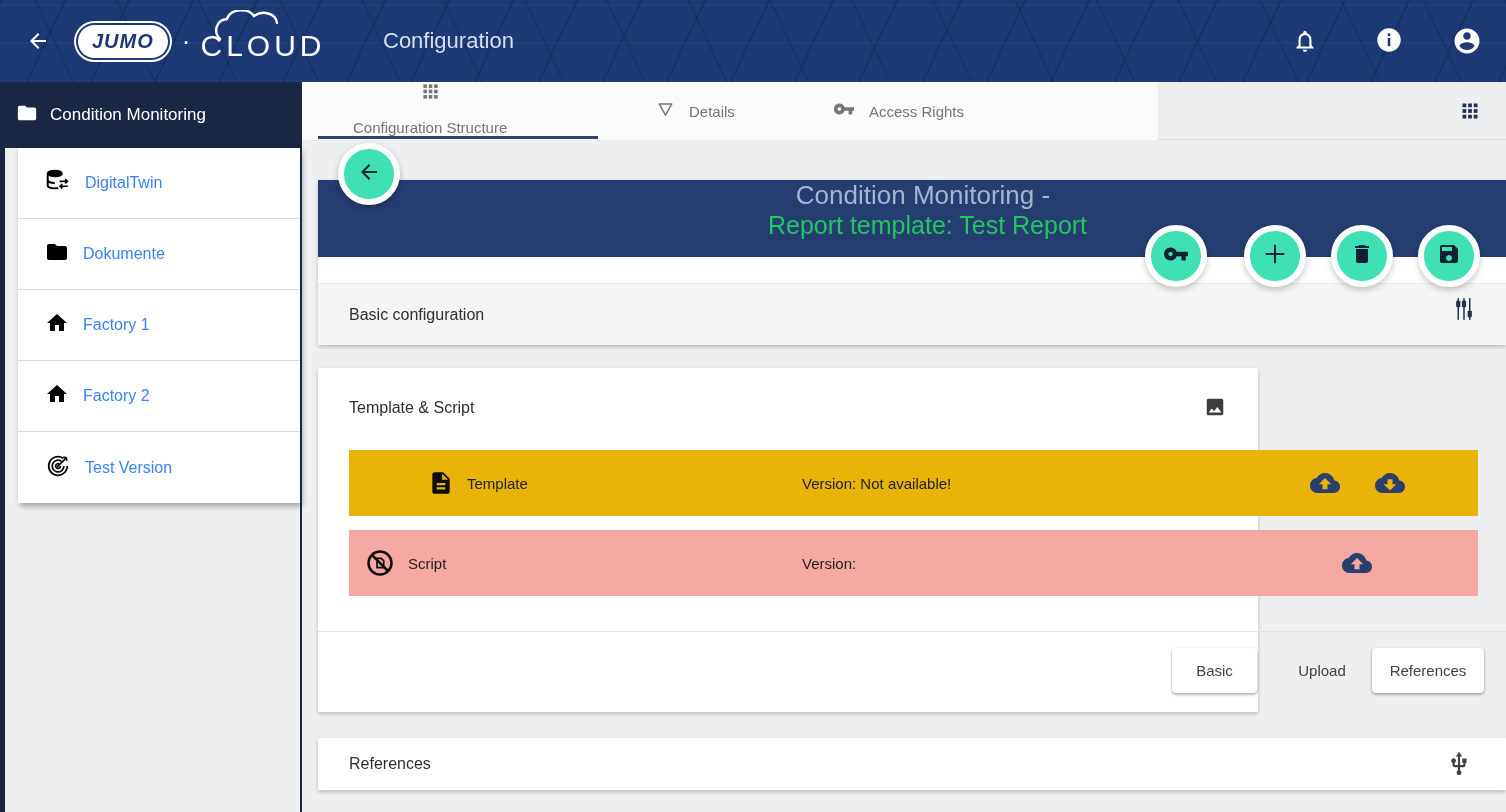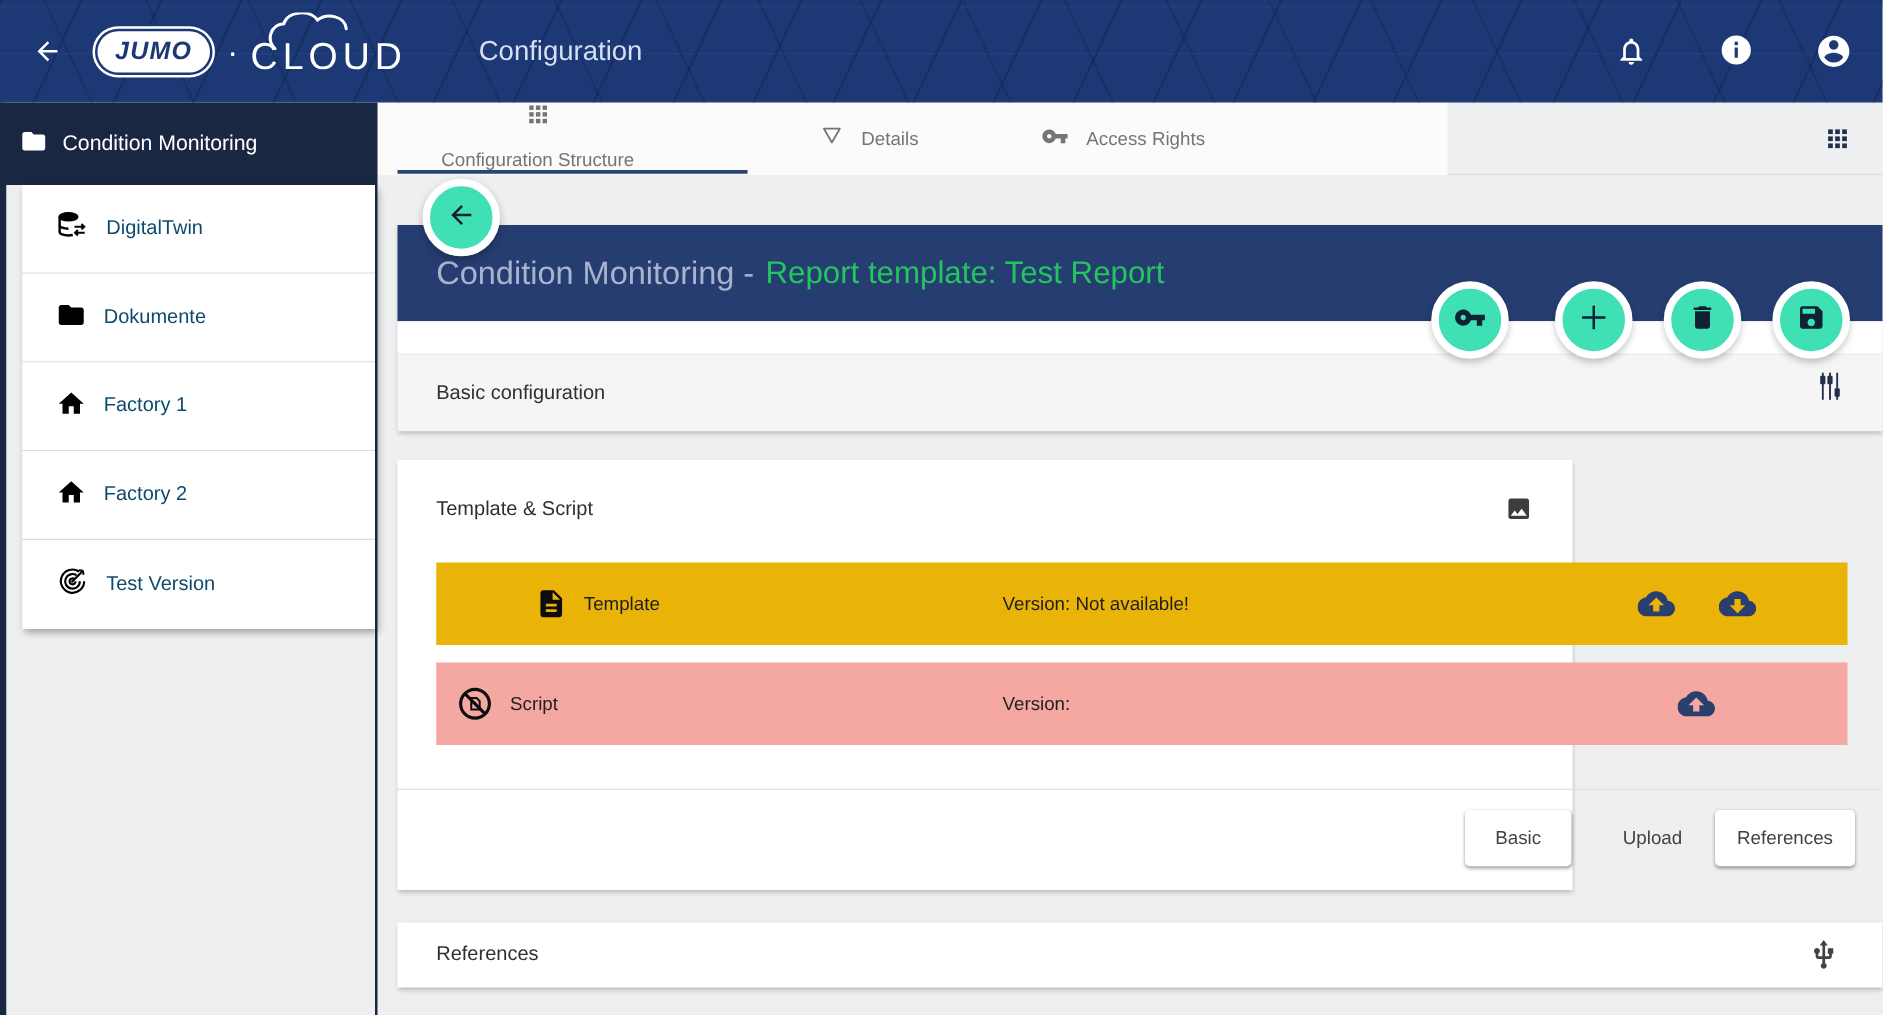--- a/index.html
+++ b/index.html
@@ -46,21 +46,21 @@
   .sidebar-header-label { color:#fff; font-size:17px; font-weight:500; }
   .sidebar-cards {
     position:absolute; left:18px; top:66px; width:282px; background:#fff;
     box-shadow:2px 3px 6px rgba(0,0,0,0.35);
   }
   .sidebar-item {
     height:71px; display:flex; align-items:center; padding-left:27px; gap:14px;
     border-bottom:1px solid #dcdcdc; background:#fff; cursor:pointer;
   }
   .sidebar-item:last-child { border-bottom:none; }
-  .sidebar-item-label { font-size:16px; color:#0c4a6e; }
+  .sidebar-item-label { font-size:16px; color:#3b82f6; }
 
   
   .main { position:absolute; left:302px; top:82px; width:1204px; height:730px; background:#edeff0; }
 
   
   .tabsbar { position:absolute; left:0; top:0; width:1204px; height:58px; border-bottom:1px solid #dddddd; }
   .tabs-paper { position:absolute; left:0; top:0; width:856px; height:58px; background:#fbfbfb; }
   .tab { position:absolute; top:0; height:58px; display:flex; align-items:center; gap:14px; cursor:pointer; }
   .tab-label { font-size:15px; color:#757575; }
   .tab1 { left:51px;flex-direction:column; } .tab2 { left:354px; } .tab3 { left:531px; }
@@ -72,21 +72,21 @@
     position:absolute; left:36px; top:61px; width:62px; height:62px; border-radius:50%;
     background:#3fe0b4; border:6px solid #ffffff; box-shadow:0 3px 7px rgba(0,0,0,0.25);
     display:flex; align-items:center; justify-content:center; cursor:pointer; z-index:12;
   }
 
   
   .header-card {
     position:absolute; left:16px; top:98px; width:1188px; height:165px;
     box-shadow:0 2px 4px rgba(0,0,0,0.22); z-index:5;
   }
-  .hc-blue { height:77px; background:#263d72; display:flex; align-items:center; padding-left:31px; }
+  .hc-blue { height:77px; background:#263d72; display:flex; align-items:center; padding-left:31px;flex-direction:column; }
   .hc-prefix { color:#a8b3cd; font-size:26px; margin-right:9px; white-space:pre; }
   .hc-title  { color:#22c55e; font-size:25px; }
   .hc-white { height:26px; background:#ffffff; }
   .hc-basic {
     height:62px; background:#f5f5f5; display:flex; align-items:center;
     padding-left:31px; border-top:1px solid #ececec; cursor:pointer;
   }
   .hc-basic-label { font-size:16px; color:#2f2f2f; }
   .hc-basic-icon { position:absolute; right:32px; top:116px; width:20px; height:26px; cursor:pointer; }
   .fab {

